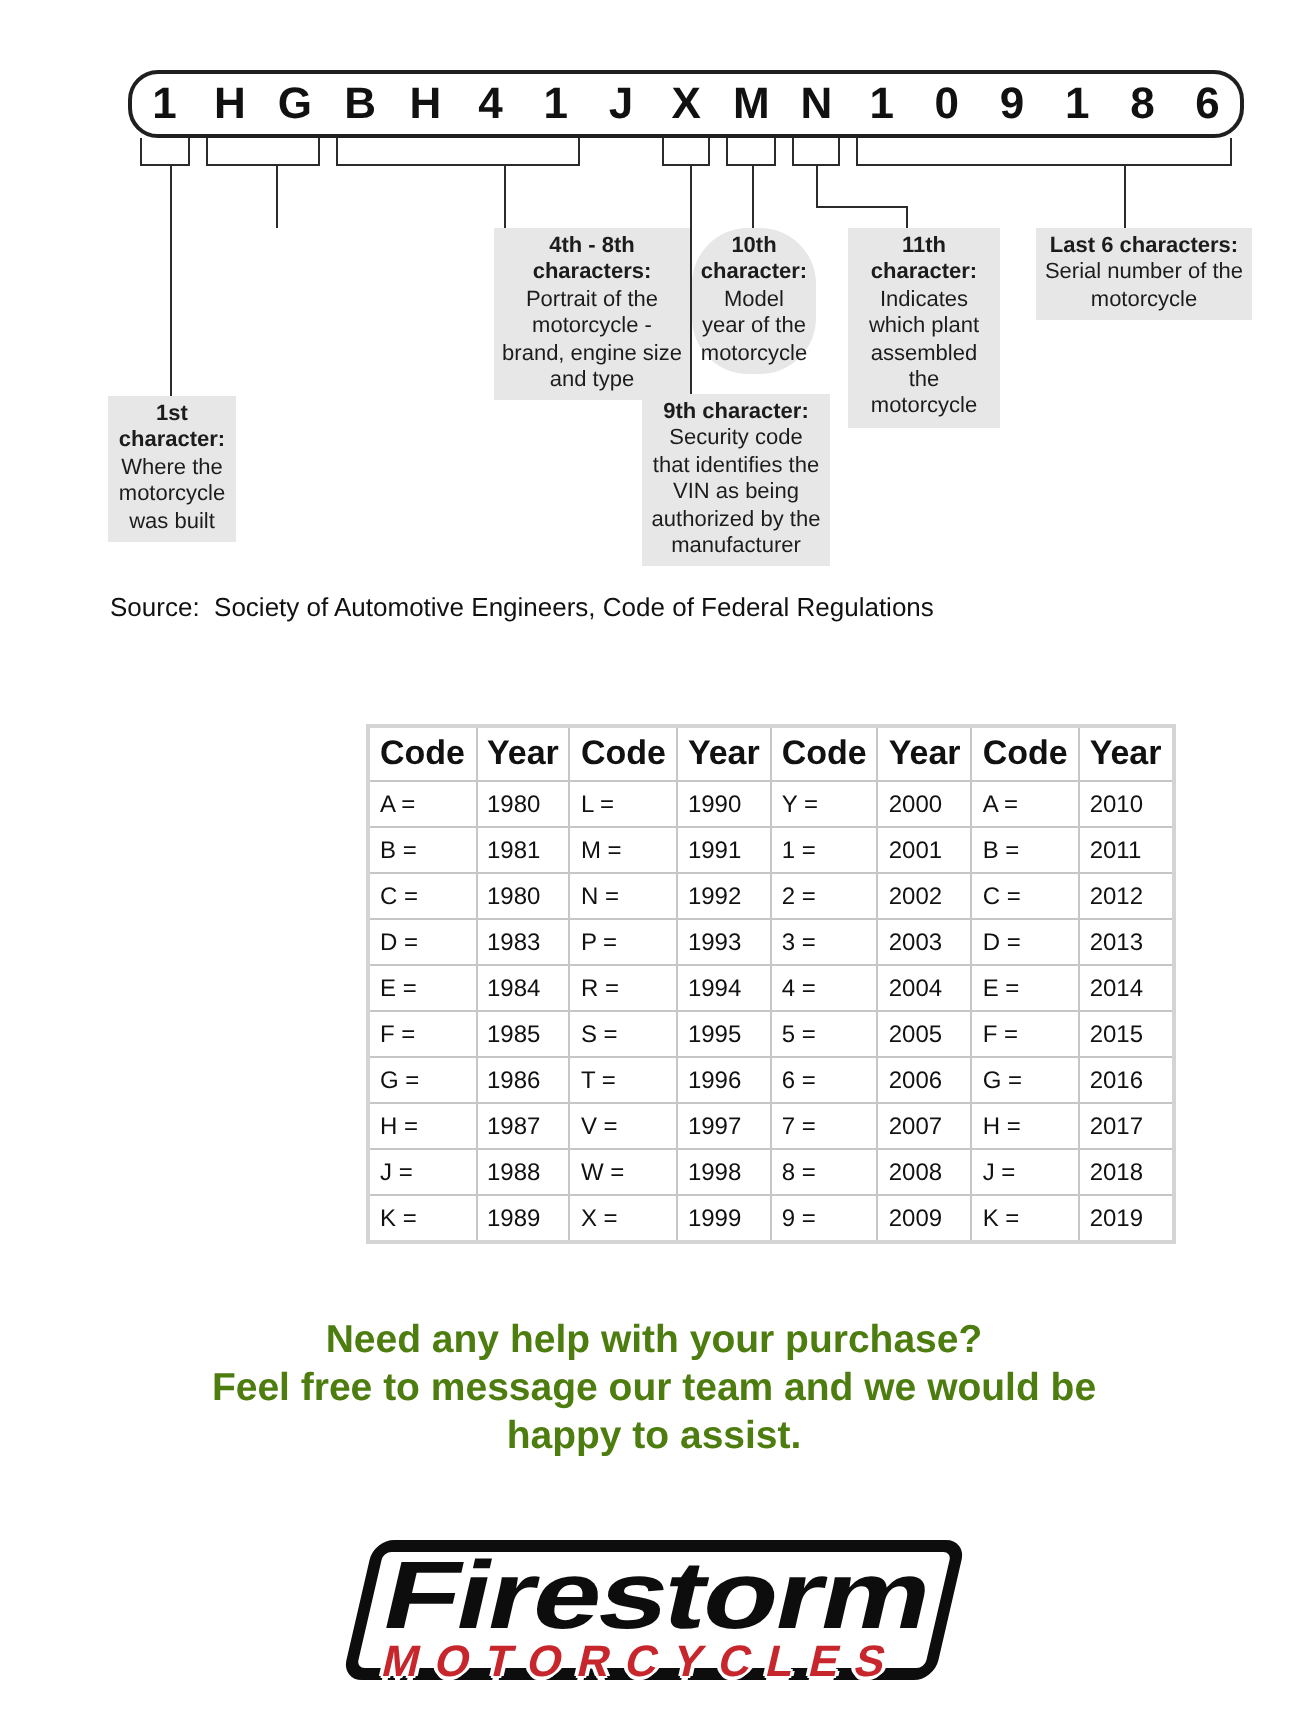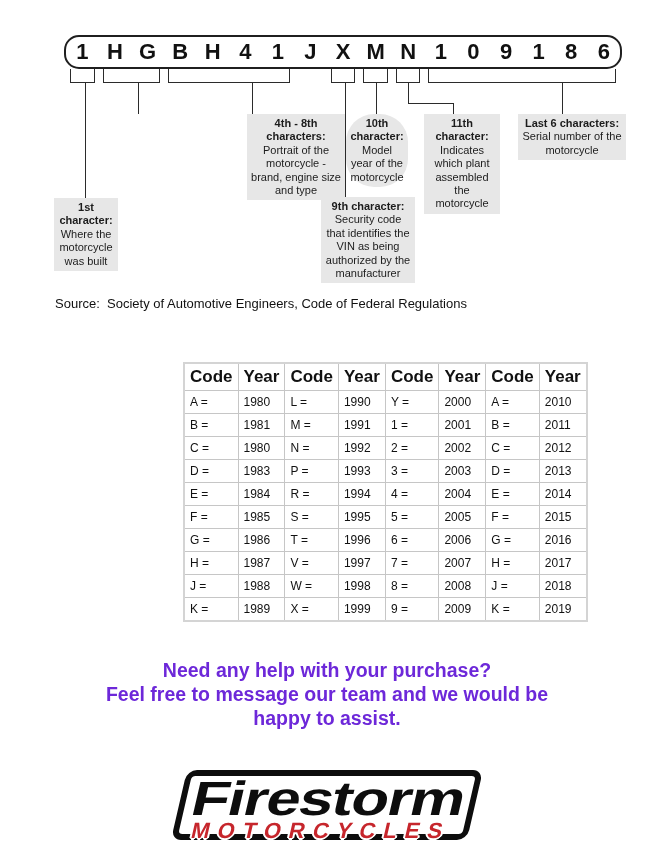--- a/index.html
+++ b/index.html
@@ -55,21 +55,21 @@
   }
   .year-table th,.year-table td{
     border:1px solid var(--table-border);
     padding:3px 5px;text-align:left;vertical-align:middle;
     height:23px;overflow:hidden;white-space:nowrap;
   }
   .year-table th{font-weight:bold;font-size:17px;}
 
   .help-text{
     position:absolute;left:0;right:0;top:658px;
-    text-align:center;font-weight:bold;font-size:19.5px;line-height:24px;color:#6d28d9;
+    text-align:center;font-weight:bold;font-size:19.5px;line-height:24px;color:#4d7c0f;
   }
   .help-line2{max-width:500px;margin:0 auto;}
 
   
   .logo-wrap{
     position:absolute;left:50%;top:770px;transform:translateX(-50%);
   }
   .logo-blob{
     position:relative;display:block;width:296px;
     transform:skewX(-13deg);

